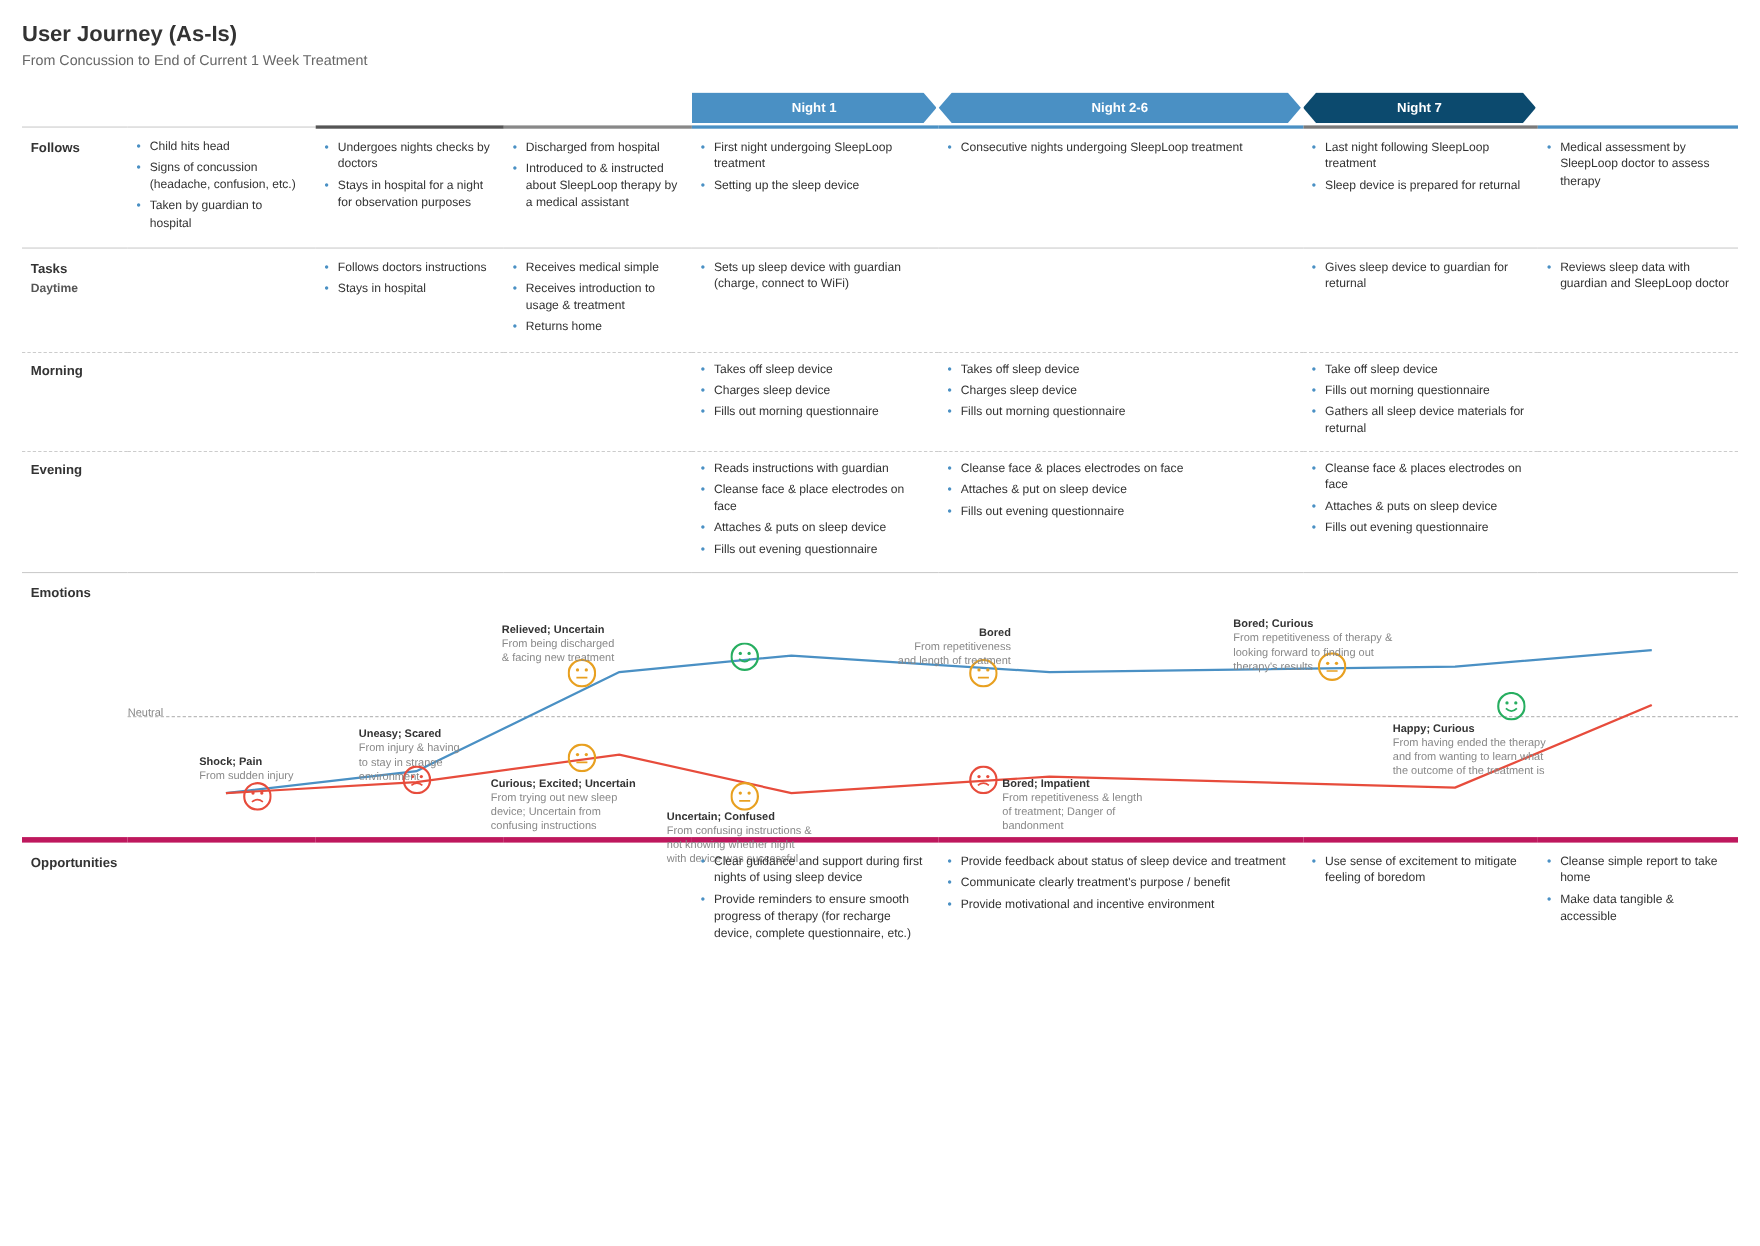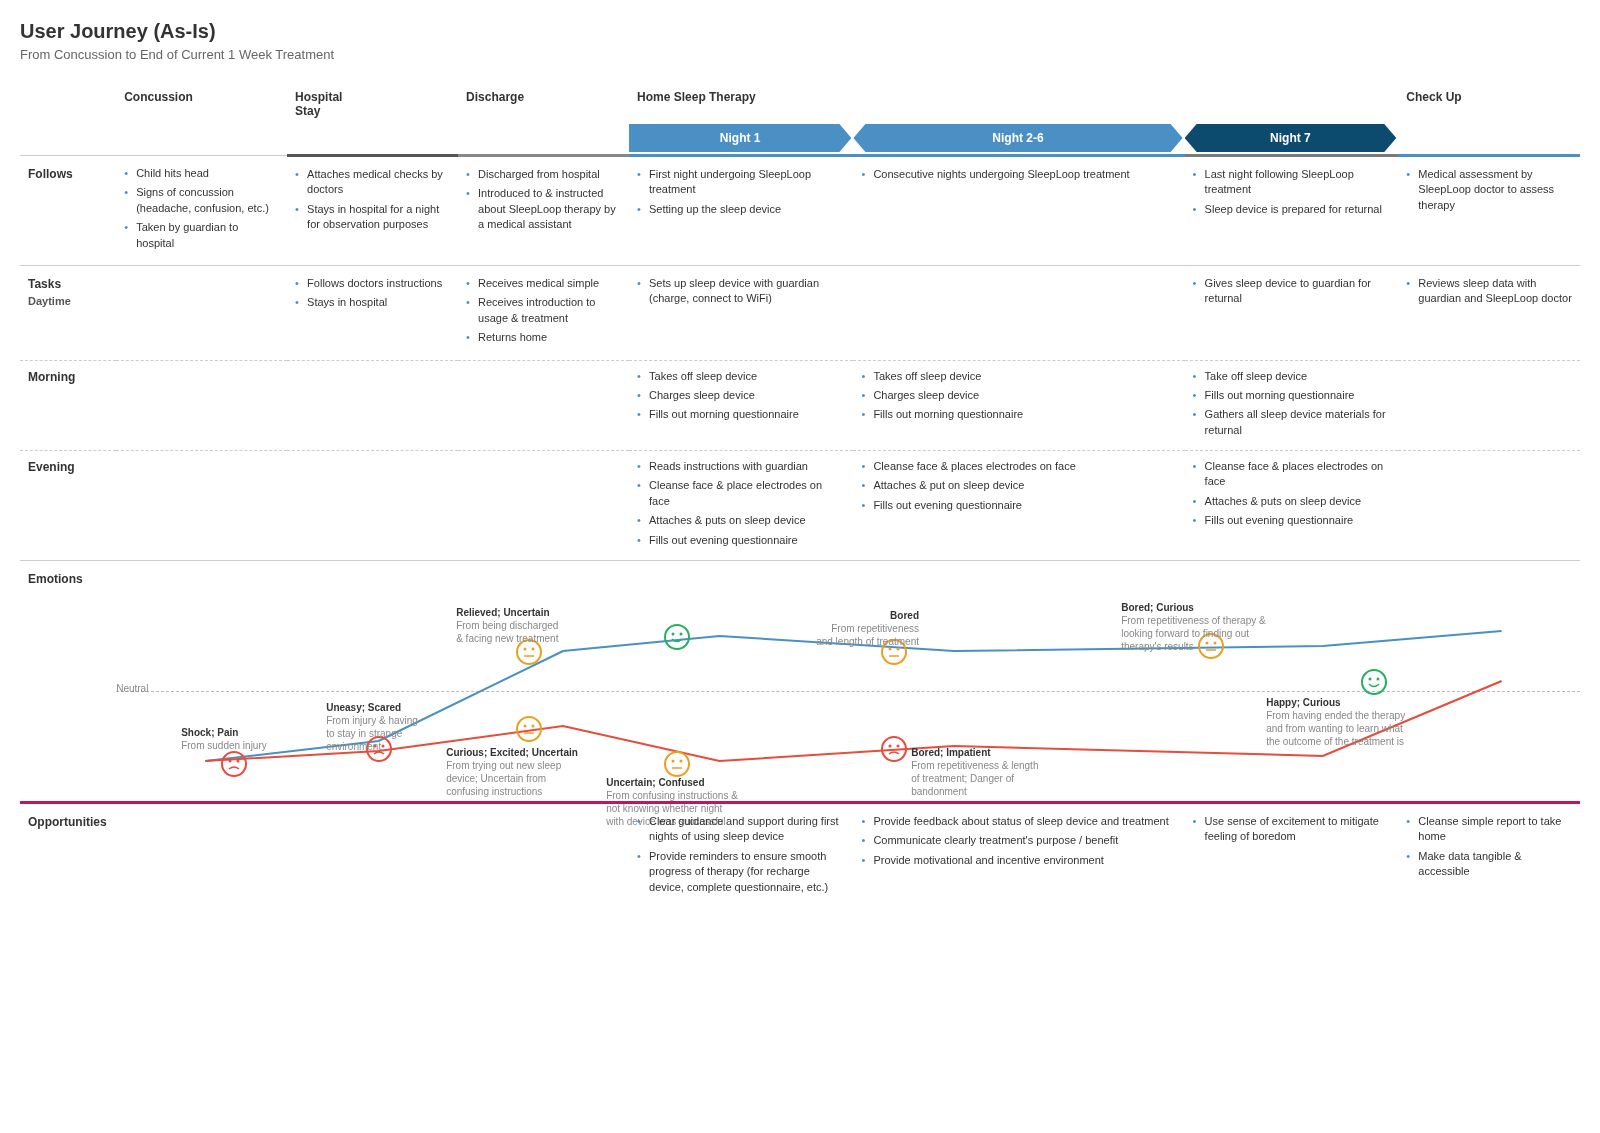--- a/index.html
+++ b/index.html
@@ -99,21 +99,21 @@
     }
     ul.bullet-list li::before {
       content: '•';
       position: absolute;
       left: 0;
       color: #4a90c4;
     }
 
     
     .opportunities-row td {
-      border-top: 3px solid #be185d;
+      border-top: 5px solid #be185d;
       padding-top: 10px;
       vertical-align: top;
     }
 
     
     .accent-hospital { border-top: 3px solid #555 !important; }
     .accent-discharge { border-top: 3px solid #888 !important; }
     .accent-night1 { border-top: 3px solid #4a90c4 !important; }
     .accent-night26 { border-top: 3px solid #4a90c4 !important; }
     .accent-night7 { border-top: 3px solid #7a7a7a !important; }
@@ -132,28 +132,20 @@
     <col class="col-concussion">
     <col class="col-hospital">
     <col class="col-discharge">
     <col class="col-night1">
     <col class="col-night26">
     <col class="col-night7">
     <col class="col-checkup">
   </colgroup>
 
   <tbody>
-      <tr class="header-row">
-    <td></td>
-    <td style="font-weight:bold;font-size:12px;">Concussion</td>
-    <td style="font-weight:bold;font-size:12px;">Hospital<br>Stay</td>
-    <td style="font-weight:bold;font-size:12px;">Discharge</td>
-    <td colspan="3" style="font-weight:bold;font-size:12px;">Home Sleep Therapy</td>
-    <td style="font-weight:bold;font-size:12px;">Check Up</td>
-  </tr>
 
   <tr>
     <td></td>
     <td></td>
     <td></td>
     <td></td>
     <td style="padding:2px 2px 2px 0;">
       <div class="arrow-box" style="background:#4a90c4;">
         Night 1
       </div>
@@ -175,21 +167,21 @@
     <td class="section-label">Follows</td>
     <td>
       <ul class="bullet-list">
         <li>Child hits head</li>
         <li>Signs of concussion (headache, confusion, etc.)</li>
         <li>Taken by guardian to hospital</li>
       </ul>
     </td>
     <td class="accent-hospital" style="border-top:3px solid #555;">
       <ul class="bullet-list">
-        <li>Attaches medical checks by doctors</li>
+        <li>Undergoes nights checks by doctors</li>
         <li>Stays in hospital for a night for observation purposes</li>
       </ul>
     </td>
     <td class="accent-discharge" style="border-top:3px solid #888;">
       <ul class="bullet-list">
         <li>Discharged from hospital</li>
         <li>Introduced to &amp; instructed about SleepLoop therapy by a medical assistant</li>
       </ul>
     </td>
     <td class="accent-night1" style="border-top:3px solid #4a90c4;">

